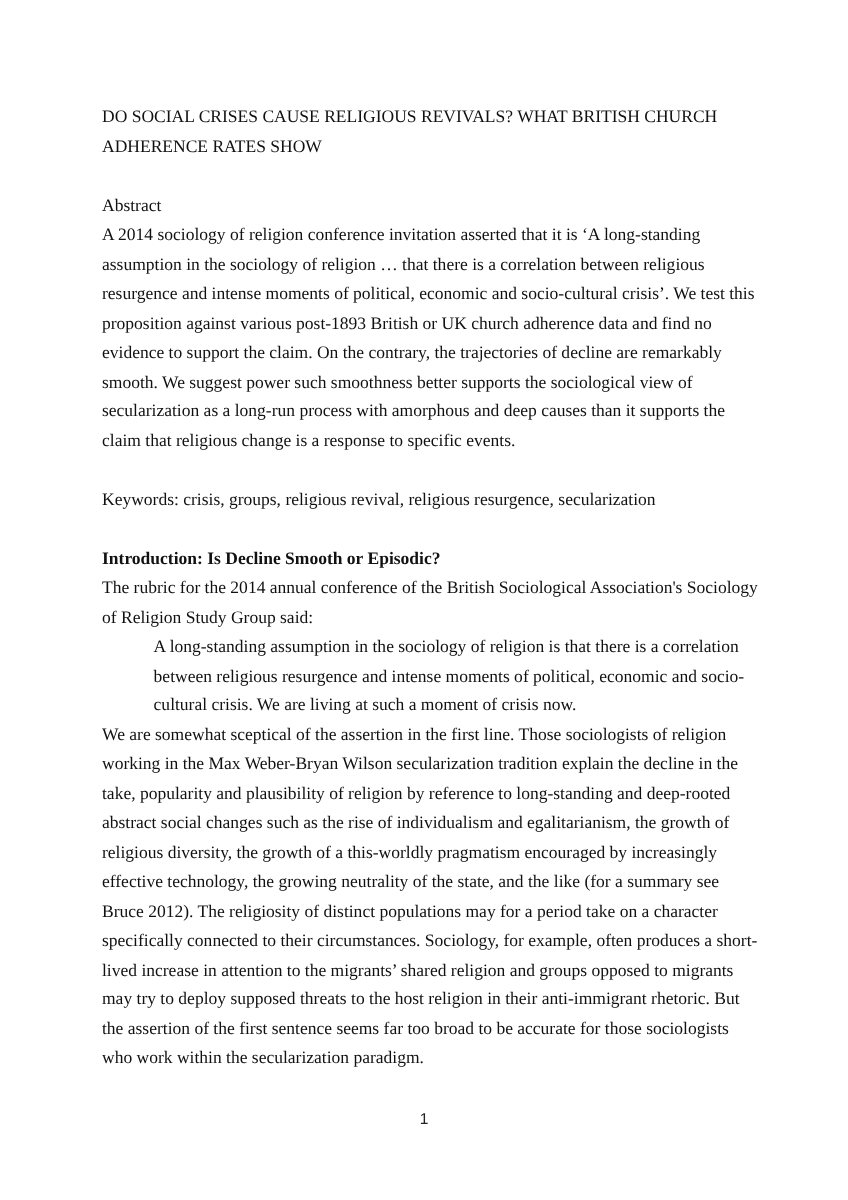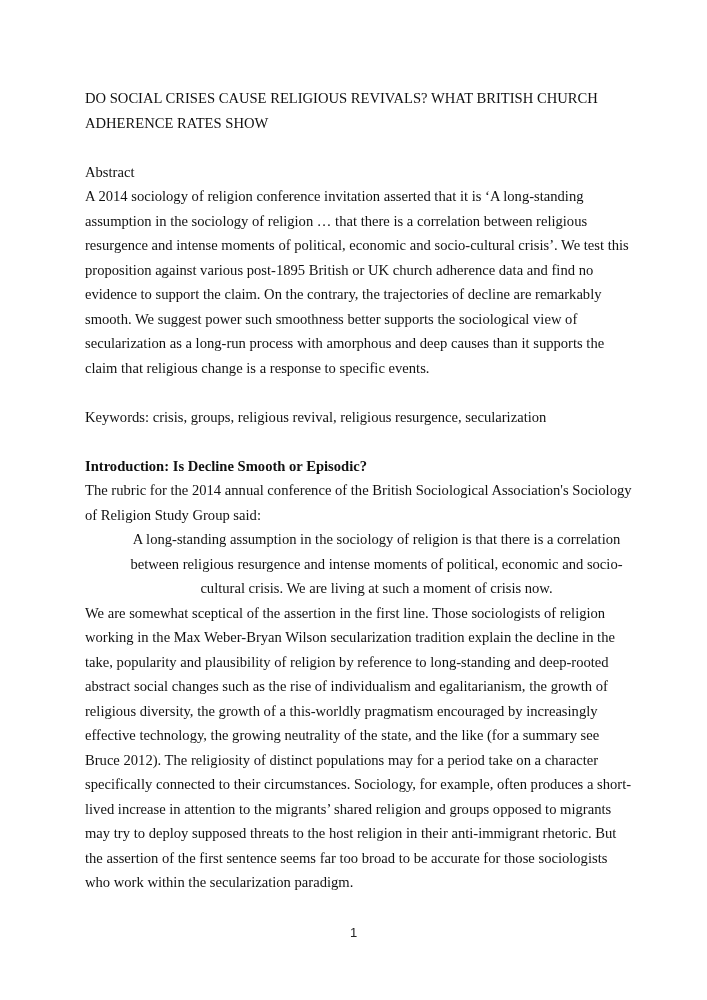--- a/index.html
+++ b/index.html
@@ -25,21 +25,21 @@
   }
   .line {
     white-space: nowrap;
     display: block;
     height: 24.5px;
   }
   .gap {
     height: 24.5px;
   }
   .bold { font-weight: bold; }
-  .indent { padding-left: 43px; text-align: center; }
+  .indent { padding-left: 43px; }
   .page-number {
     position: absolute;
     left: 0;
     width: 707px;
     top: 925px;
     text-align: center;
     font-family: "Liberation Sans", "DejaVu Sans", sans-serif;
     font-size: 13px;
     color: #222;
   }
@@ -54,21 +54,21 @@
     <span class="line">ADHERENCE RATES SHOW</span>
   </div>
 
   <div class="gap"></div>
 
   <div>
     <span class="line">Abstract</span>
     <span class="line">A 2014 sociology of religion conference invitation asserted that it is ‘A long-standing</span>
     <span class="line">assumption in the sociology of religion … that there is a correlation between religious</span>
     <span class="line">resurgence and intense moments of political, economic and socio-cultural crisis’. We test this</span>
-    <span class="line">proposition against various post-1895 British or UK church adherence data and find no</span>
+    <span class="line">proposition against various post-1893 British or UK church adherence data and find no</span>
     <span class="line">evidence to support the claim. On the contrary, the trajectories of decline are remarkably</span>
     <span class="line">smooth. We suggest power such smoothness better supports the sociological view of</span>
     <span class="line">secularization as a long-run process with amorphous and deep causes than it supports the</span>
     <span class="line">claim that religious change is a response to specific events.</span>
   </div>
 
   <div class="gap"></div>
 
   <span class="line">Keywords: crisis, groups, religious revival, religious resurgence, secularization</span>
 

